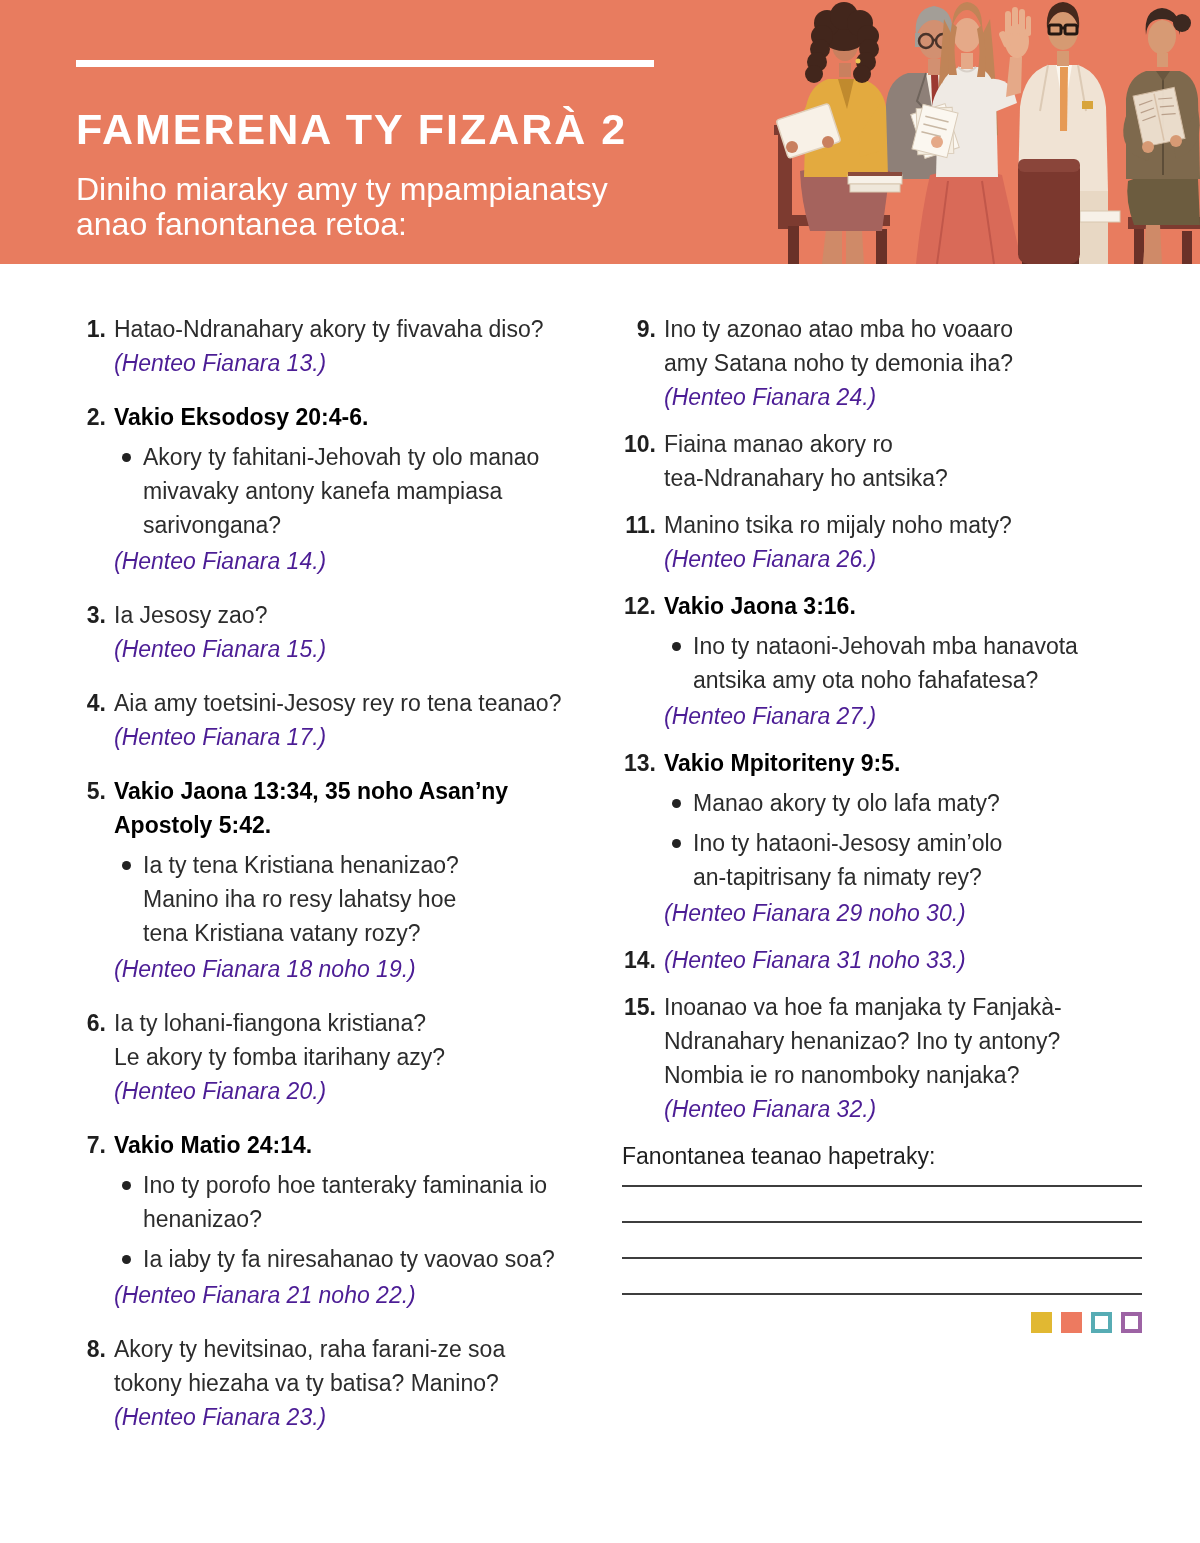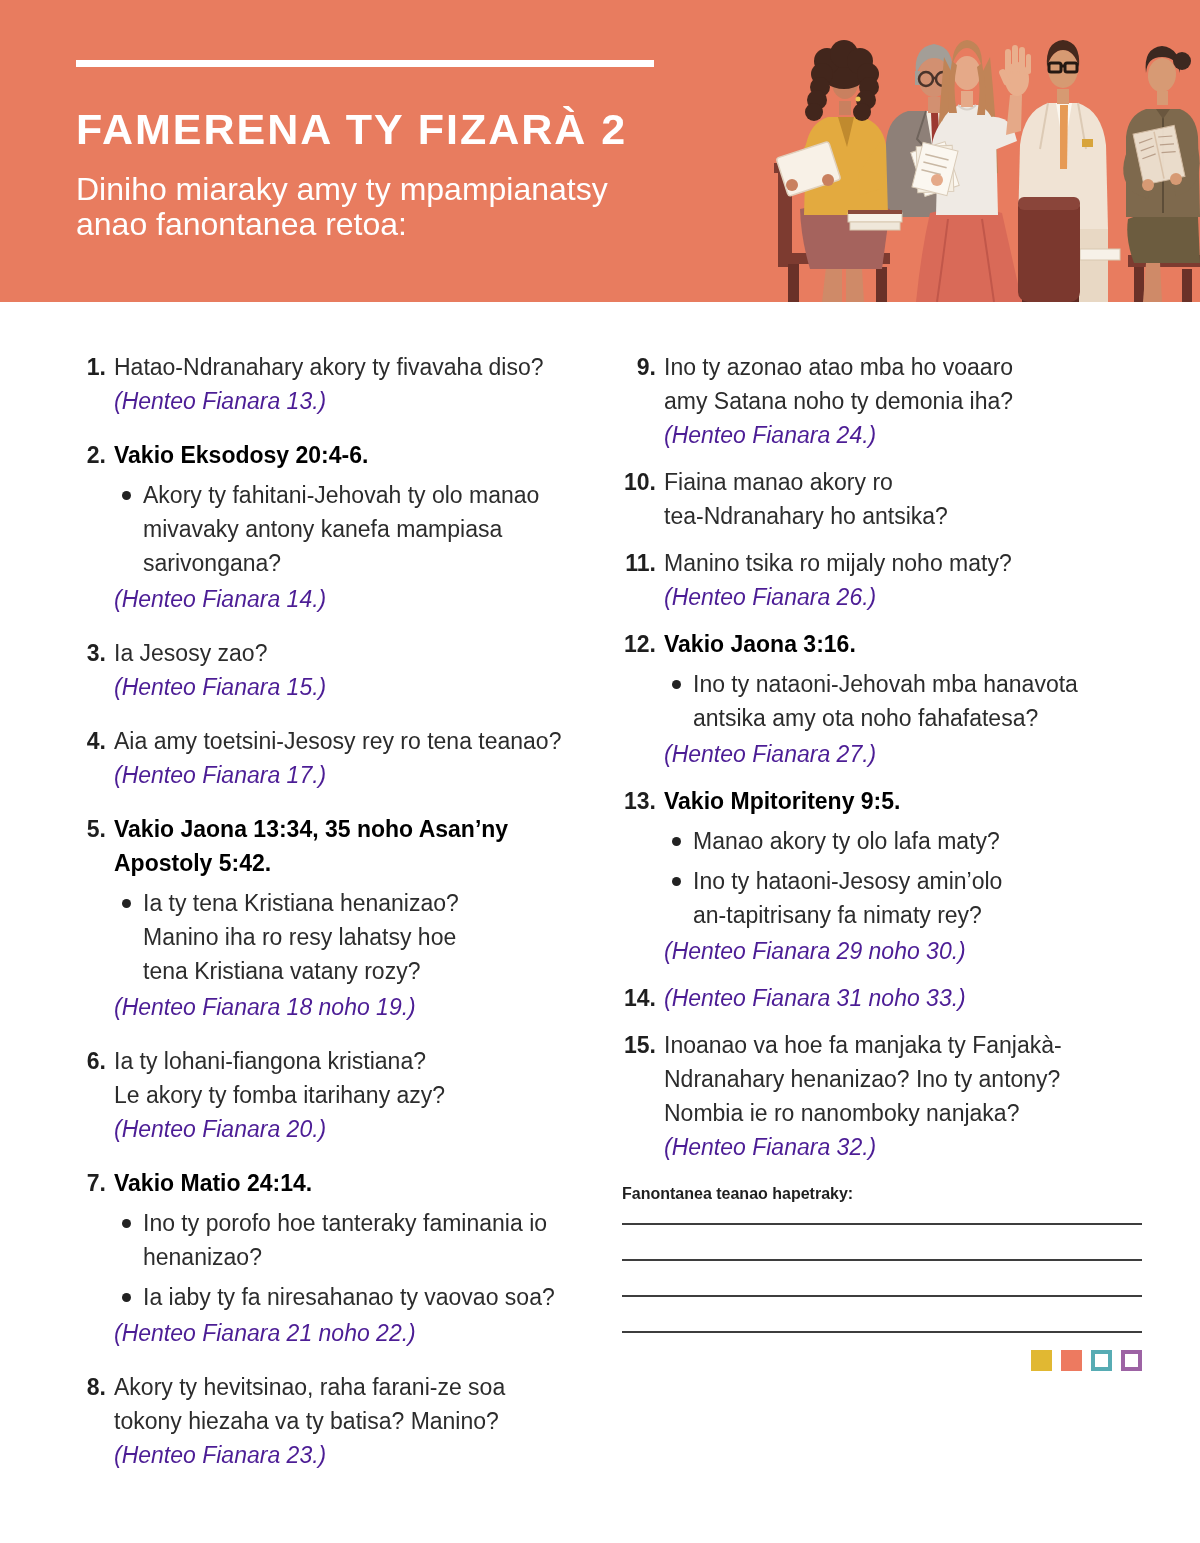--- a/index.html
+++ b/index.html
@@ -2,21 +2,21 @@
 <html><head>
 <meta charset="utf-8">
 <style>
   html,body{margin:0;padding:0;}
   body{
     width:1200px;height:1543px;background:#ffffff;
     font-family:"Liberation Sans",sans-serif;color:#2c2c2c;
     position:relative;overflow:hidden;
   }
   
-  .header{position:relative;height:302px;background:#e87c5f;overflow:hidden;}
+  .header{position:relative;height:264px;background:#e87c5f;overflow:hidden;}
   .header-text{position:absolute;left:76px;top:60px;z-index:2;}
   .header-rule{width:578px;height:7px;background:#ffffff;}
   .title{margin:38px 0 0 0;font-size:43px;font-weight:bold;letter-spacing:2px;color:#ffffff;}
   .subtitle{margin:18px 0 0 0;font-size:32px;line-height:35px;color:#ffffff;width:560px;}
   .illustration{position:absolute;right:0;bottom:0;width:470px;height:285px;display:block;z-index:1;}
   
   .content{display:flex;padding:48px 58px 0 82px;box-sizing:border-box;}
   .col{flex:none;}
   .col-left{width:500px;margin-right:40px;}
   .col-right{width:520px;}
@@ -30,21 +30,21 @@
   .q-text{white-space:pre-line;}
   .q-text.bold{font-weight:bold;color:#000000;}
   .q-bullets{margin-top:6px;margin-bottom:2px;}
   .q-bullet{display:flex;padding-left:8px;margin-bottom:6px;}
   .q-bullet:last-child{margin-bottom:0;}
   .q-bullet::before{content:"";width:9px;height:9px;border-radius:50%;background:#222222;flex:none;margin:13px 12px 0 0;}
   .q-bullet span{white-space:pre-line;}
   .q-ref{color:#4c1d95;font-style:italic;margin-top:0;white-space:pre-line;}
   
   .notes{margin-top:10px;}
-  .notes-heading{font-size:16px;line-height:34px;font-weight:bold;margin:0;color:#1f1f1f;}
+  .notes-heading{font-size:23px;line-height:34px;font-weight:normal;margin:0;color:#1f1f1f;}
   .write-lines{margin-top:0;}
   .write-line{height:34px;border-bottom:2px solid #3e3e3e;}
   .write-line:first-child{height:12px;}
   .squares{display:flex;justify-content:flex-end;gap:9px;margin-top:17px;}
   .square{width:21px;height:21px;box-sizing:border-box;}
   .square.outline{background:#ffffff;border:4px solid #999;}
 </style>
 </head>
 <body>
 

